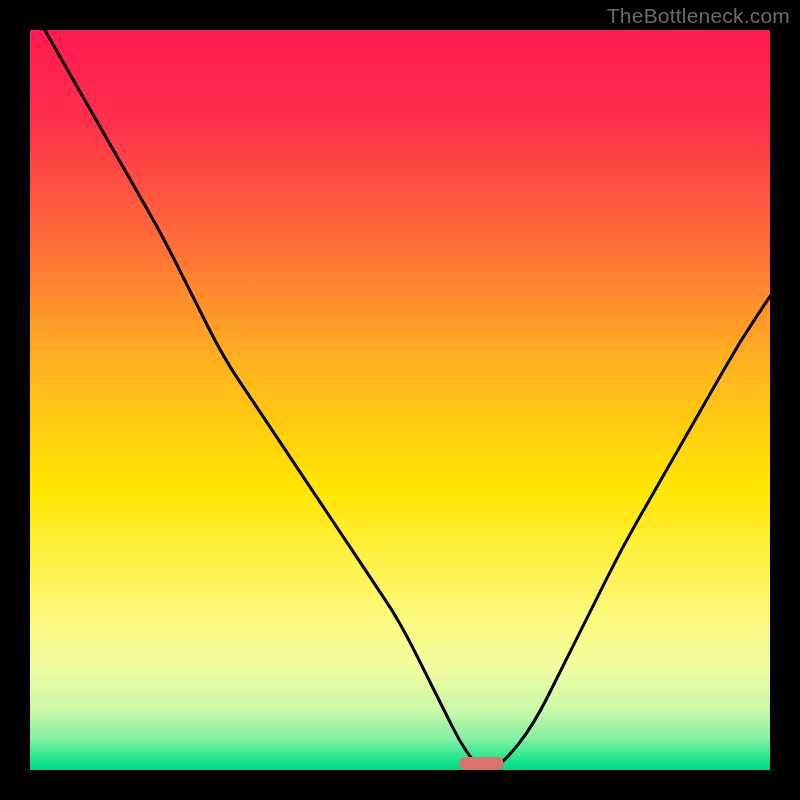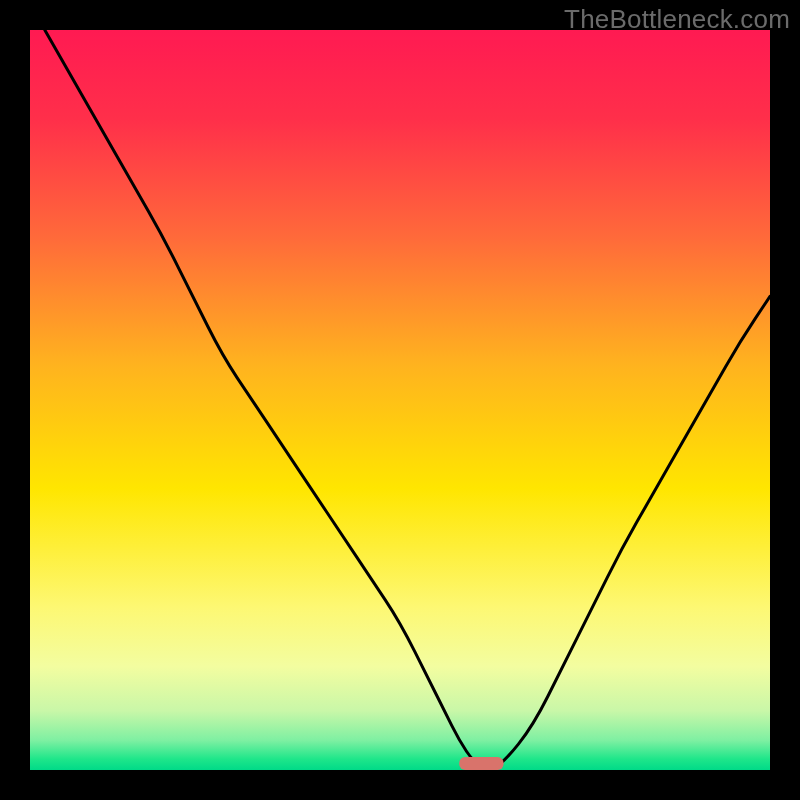--- a/index.html
+++ b/index.html
@@ -20,21 +20,21 @@
   svg {
     position: absolute;
     top: 0;
     left: 0;
   }
   .attrib {
     position: absolute;
     top: 4px;
     right: 10px;
     color: #6b6b6b;
-    font-size: 26px;
+    font-size: 21px;
     letter-spacing: 0.2px;
     font-weight: 400;
   }
 </style>
 </head>
 <body>
 
 <div class="frame">
 
   <svg viewBox="0 0 800 800" width="800" height="800">

